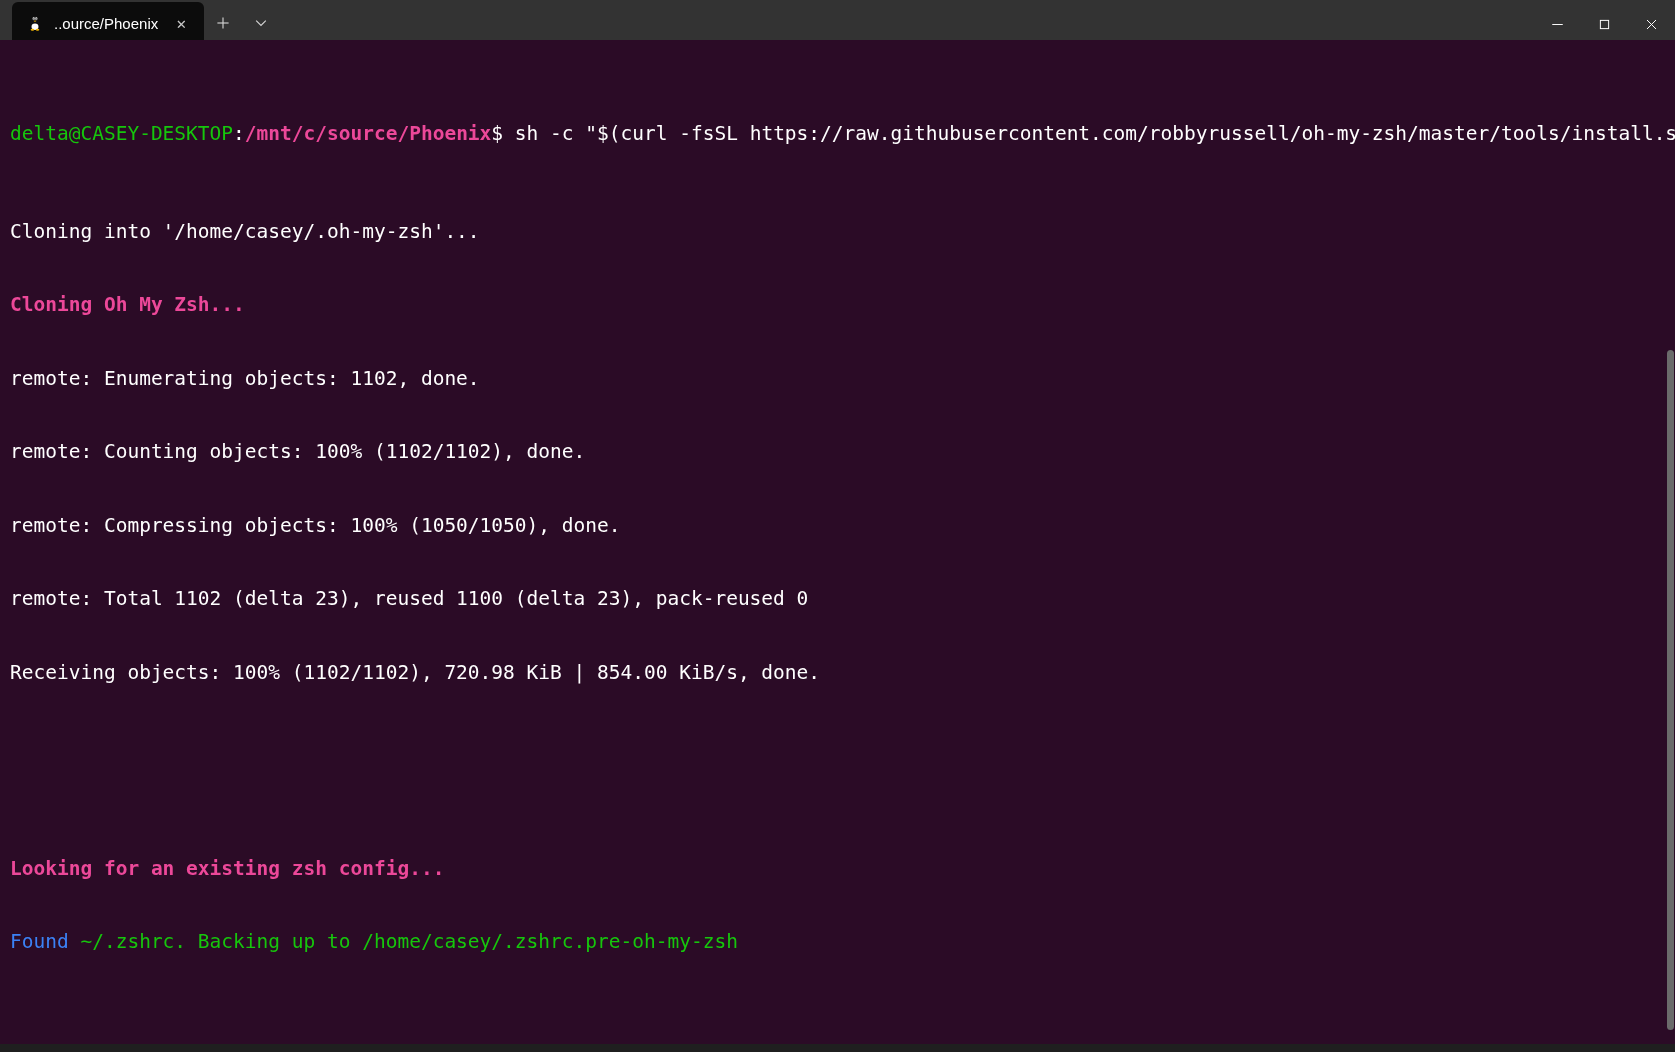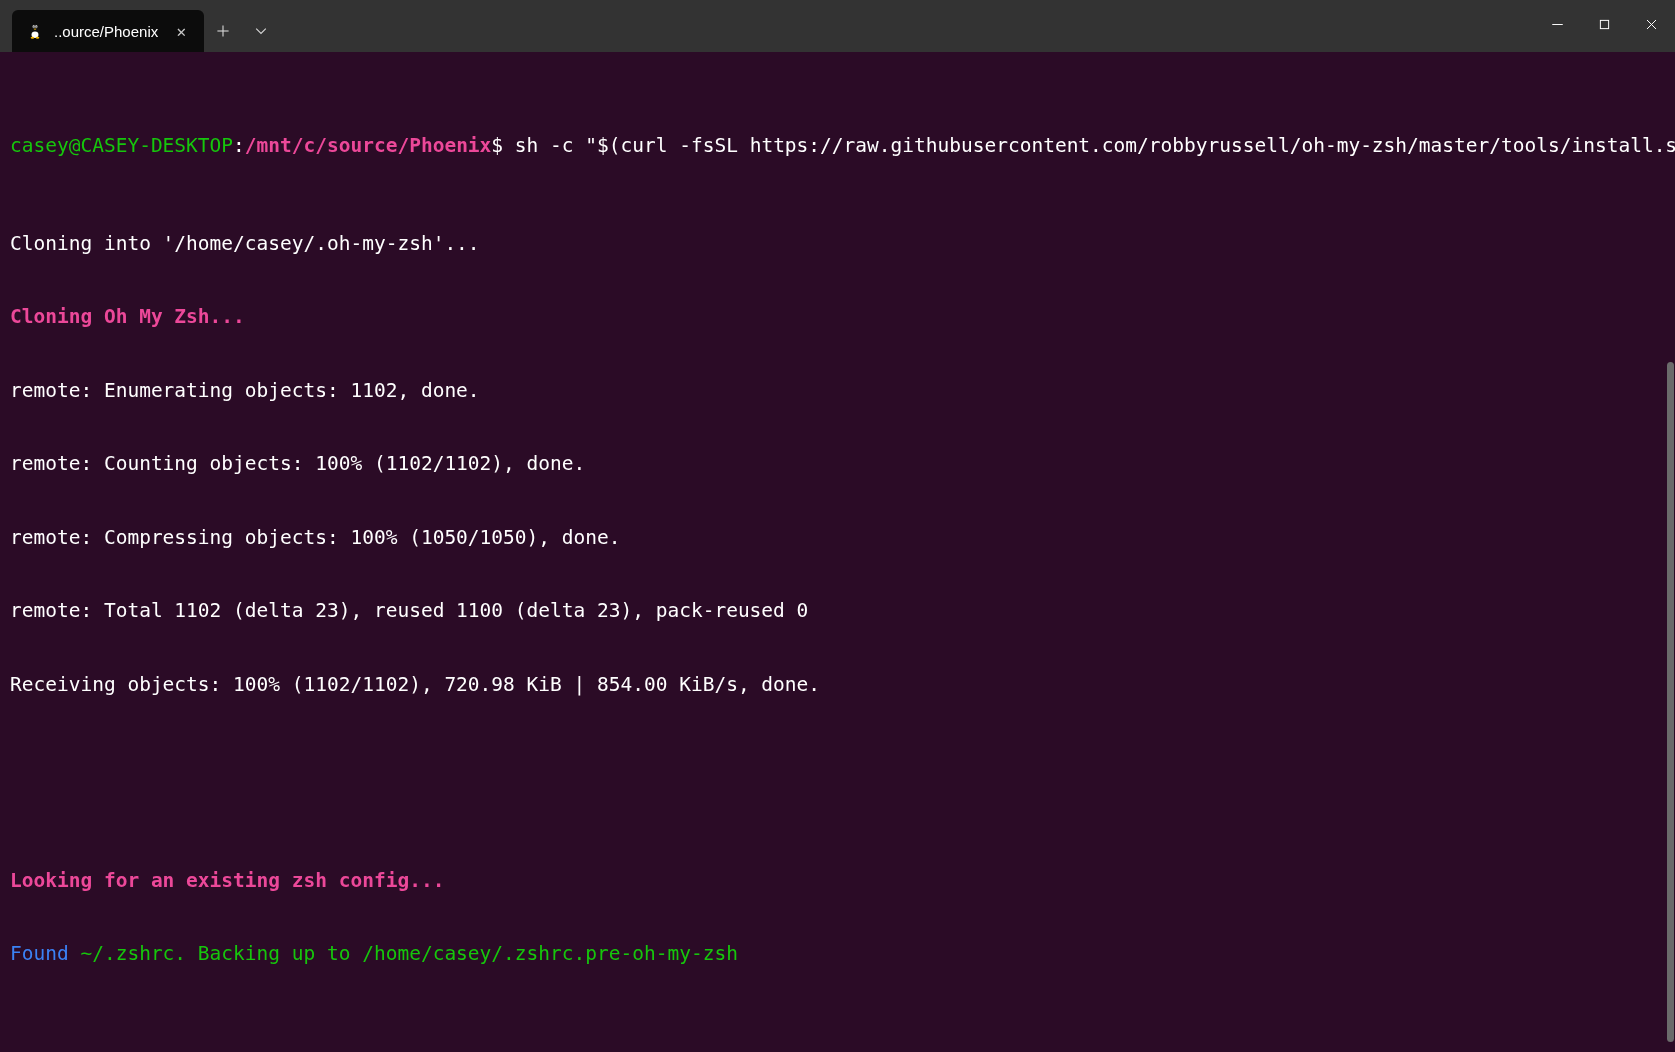--- a/index.html
+++ b/index.html
@@ -5,24 +5,24 @@
   * { box-sizing: border-box; margin: 0; padding: 0; }
   html, body {
     width: 1675px; height: 1052px;
     background: #1f1f1f;
     overflow: hidden;
     font-family: "DejaVu Sans Mono", "Liberation Mono", monospace;
   }
 
   
   .titlebar {
-    height: 52px;
+    height: 40px;
     background: #333333;
     display: flex;
-    align-items: flex-end;
+    align-items: center;
     position: relative;
     user-select: none;
   }
   .tabstrip {
     display: flex;
     align-items: flex-end;
     height: 48px;
     padding-left: 12px;
   }
   .tab {
@@ -162,21 +162,21 @@
         <line x1="4" y1="4" x2="16" y2="16" stroke="#ffffff" stroke-width="1.3"></line>
         <line x1="16" y1="4" x2="4" y2="16" stroke="#ffffff" stroke-width="1.3"></line>
       </svg>
     </div>
   </div>
 </div>
 
 <div class="terminal">
   <div class="term-lines">
 
-    <span class="ln"><span class="c-green">casey@CASEY-DESKTOP</span><span class="c-white">:</span><span class="c-blue">/mnt/c/source/Phoenix</span><span class="c-white">$</span><span class="c-white"> sh -c "$(curl -fsSL https://raw.githubusercontent.com/robbyrussell/oh-my-zsh/master/tools/install.sh)"</span></span>
+    <span class="ln"><span class="c-green">delta@CASEY-DESKTOP</span><span class="c-white">:</span><span class="c-blue">/mnt/c/source/Phoenix</span><span class="c-white">$</span><span class="c-white"> sh -c "$(curl -fsSL https://raw.githubusercontent.com/robbyrussell/oh-my-zsh/master/tools/install.sh)"</span></span>
 
     <span class="ln c-white">Cloning into '/home/casey/.oh-my-zsh'...</span>
     <span class="ln c-blue">Cloning Oh My Zsh...</span>
     <span class="ln c-white">remote: Enumerating objects: 1102, done.</span>
     <span class="ln c-white">remote: Counting objects: 100% (1102/1102), done.</span>
     <span class="ln c-white">remote: Compressing objects: 100% (1050/1050), done.</span>
     <span class="ln c-white">remote: Total 1102 (delta 23), reused 1100 (delta 23), pack-reused 0</span>
     <span class="ln c-white">Receiving objects: 100% (1102/1102), 720.98 KiB | 854.00 KiB/s, done.</span>
 
     <span class="ln"> </span>

